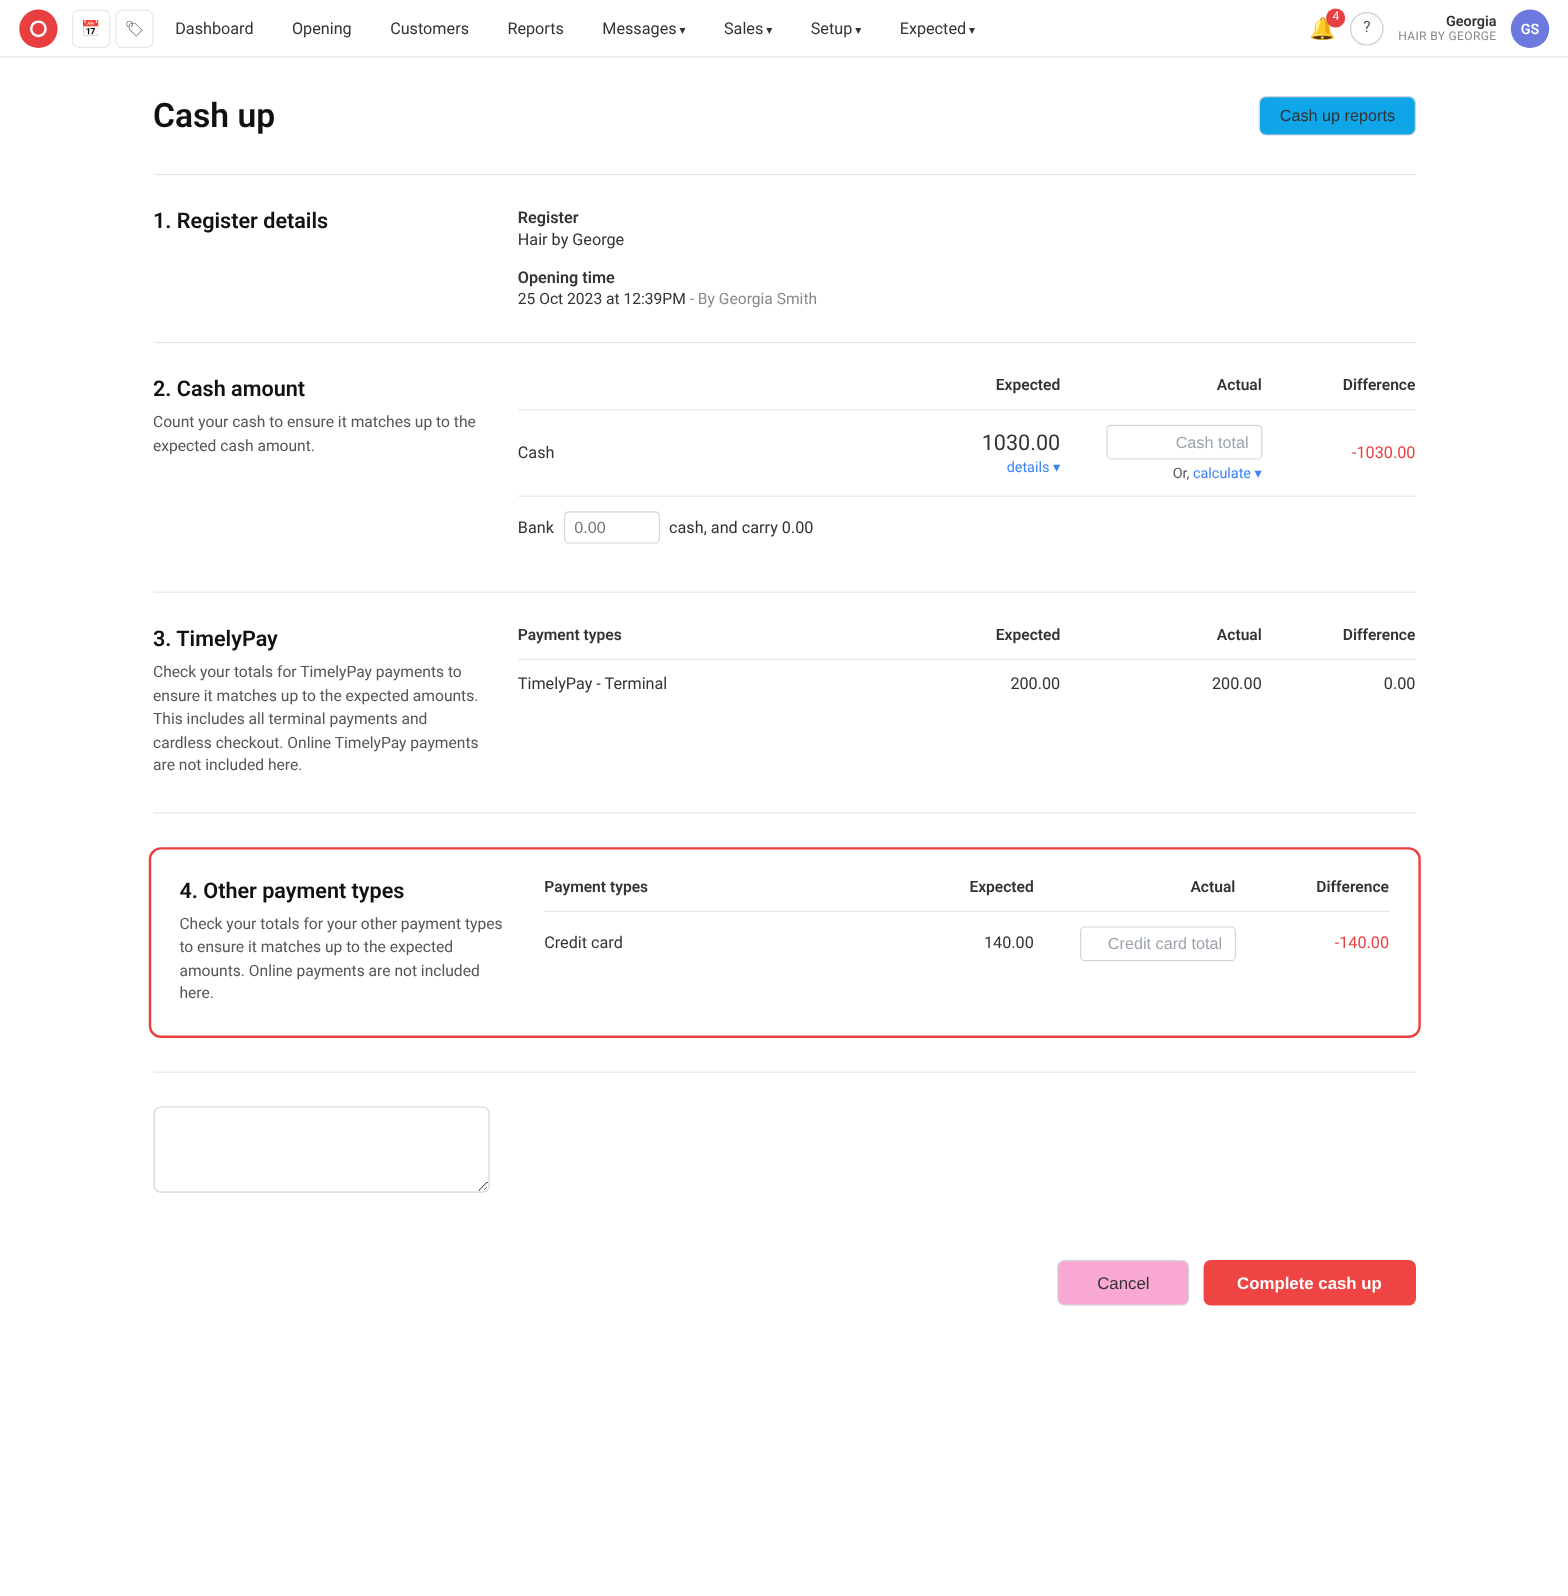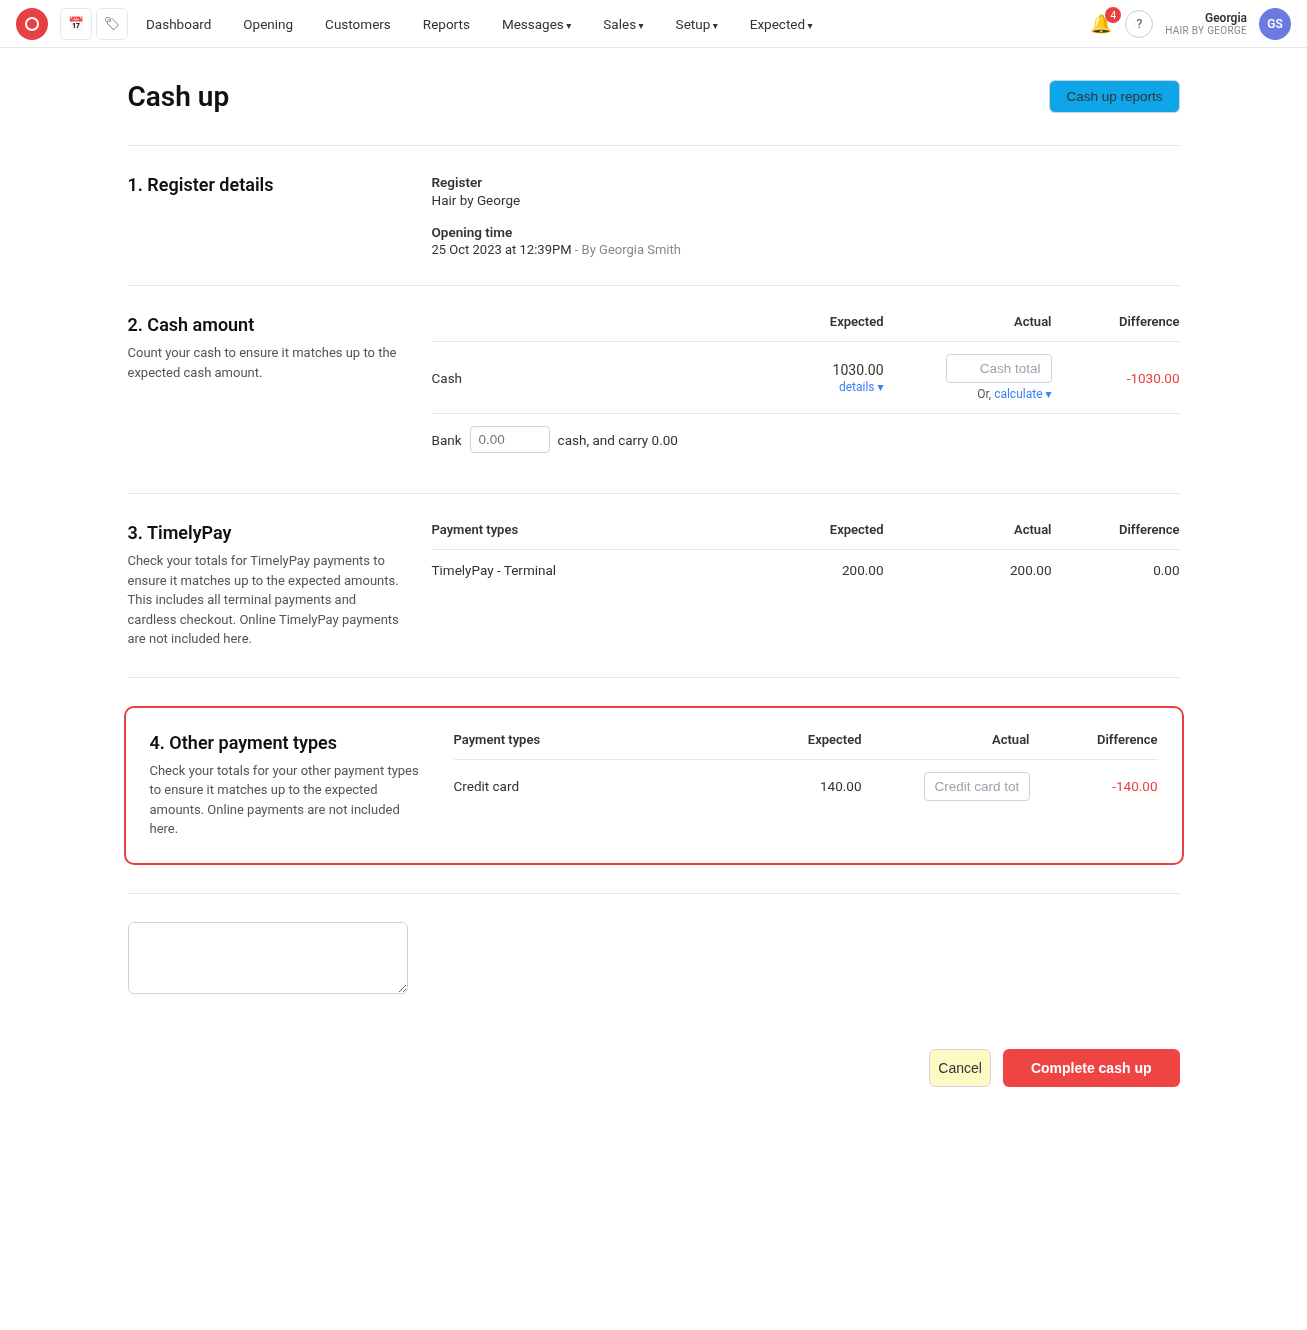--- a/index.html
+++ b/index.html
@@ -50,45 +50,45 @@
     .table-header-row { display: grid; grid-template-columns: 1fr 140px 160px 120px; gap: 8px; padding-bottom: 8px; margin-bottom: 4px; }
     .table-header-cell { font-size: 13px; font-weight: 600; color: #333; text-align: right; }
     .table-header-cell:first-child { text-align: left; }
     .table-data-row { display: grid; grid-template-columns: 1fr 140px 160px 120px; gap: 8px; padding: 12px 0; border-top: 1px solid #e5e7eb; align-items: center; }
     .cell { font-size: 13.5px; color: #333; }
     .cell-right { text-align: right; }
     .cell-label { font-size: 13.5px; color: #333; }
 
     
     .cash-input-wrapper { display: flex; flex-direction: column; align-items: flex-end; gap: 4px; }
-    .cash-input { width: 106px; padding: 6px 10px; border: 1px solid #d1d5db; border-radius: 4px; text-align: right; font-size: 13.5px; color: #9ca3af; background: #fff; }
+    .cash-input { width: 130px; padding: 6px 10px; border: 1px solid #d1d5db; border-radius: 4px; text-align: right; font-size: 13.5px; color: #9ca3af; background: #fff; }
     .cash-input::placeholder { color: #9ca3af; }
     .or-calculate { font-size: 12px; color: #555; }
     .or-calculate a { color: #3b82f6; text-decoration: none; }
     .details-link { color: #3b82f6; font-size: 12px; cursor: pointer; text-decoration: none; }
     .details-link::after { content: ' ▾'; }
 
     
     .bank-row { display: flex; align-items: center; gap: 8px; padding: 12px 0; border-top: 1px solid #e5e7eb; }
     .bank-label { font-size: 13.5px; color: #333; }
     .bank-input { width: 80px; padding: 5px 8px; border: 1px solid #d1d5db; border-radius: 4px; font-size: 13.5px; color: #333; }
     .bank-suffix { font-size: 13.5px; color: #333; }
 
     
     .section-highlighted { border: 2px solid #e84040; border-radius: 10px; padding: 24px; margin: 0 -4px; }
 
     
     .note-textarea { width: 100%; height: 72px; border: 1px solid #d1d5db; border-radius: 6px; padding: 10px 12px; font-size: 13.5px; color: #333; resize: vertical; outline: none; font-family: inherit; }
 
     
     .footer-actions { display: flex; justify-content: flex-end; gap: 12px; padding: 24px 0 8px; }
-    .btn-cancel { padding: 10px 8px; border: 1px solid #d1d5db; border-radius: 6px; background: #fef9c3; color: #333; font-size: 14px; cursor: pointer; }
+    .btn-cancel { padding: 10px 32px; border: 1px solid #d1d5db; border-radius: 6px; background: #f9a8d4; color: #333; font-size: 14px; cursor: pointer; }
     .btn-complete { padding: 10px 28px; border: none; border-radius: 6px; background: #ef4444; color: #fff; font-size: 14px; font-weight: 600; cursor: pointer; }
 
-    .expected-val { font-size: 14px; color: #333; }
+    .expected-val { font-size: 18px; color: #333; }
     .details-col { display: flex; flex-direction: column; align-items: flex-end; gap: 2px; }
     .diff-neg { color: #e84040; font-size: 13.5px; text-align: right; }
     .diff-zero { color: #333; font-size: 13.5px; text-align: right; }
   </style>
 </head>
 <body>
 
 <nav class="navbar">
   <div class="nav-logo">
     <div class="nav-logo-inner"></div>

